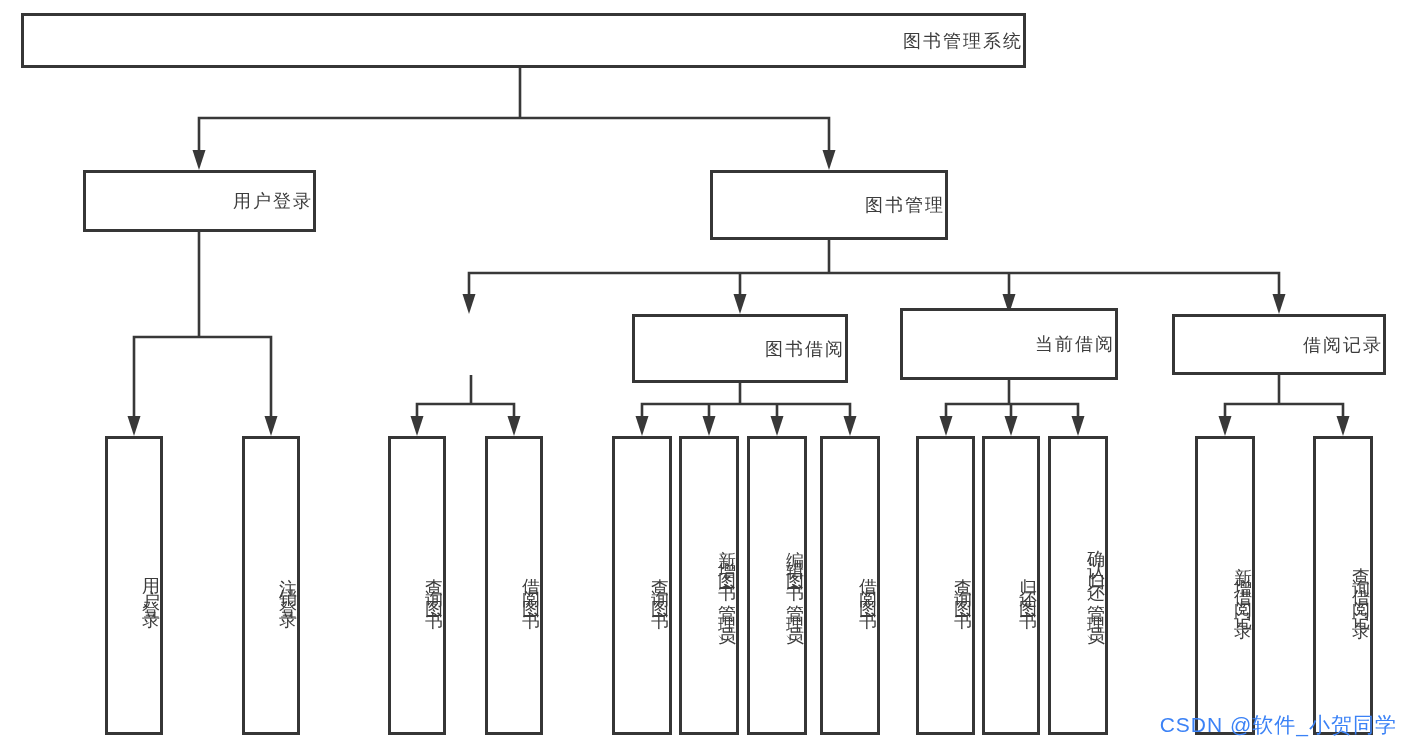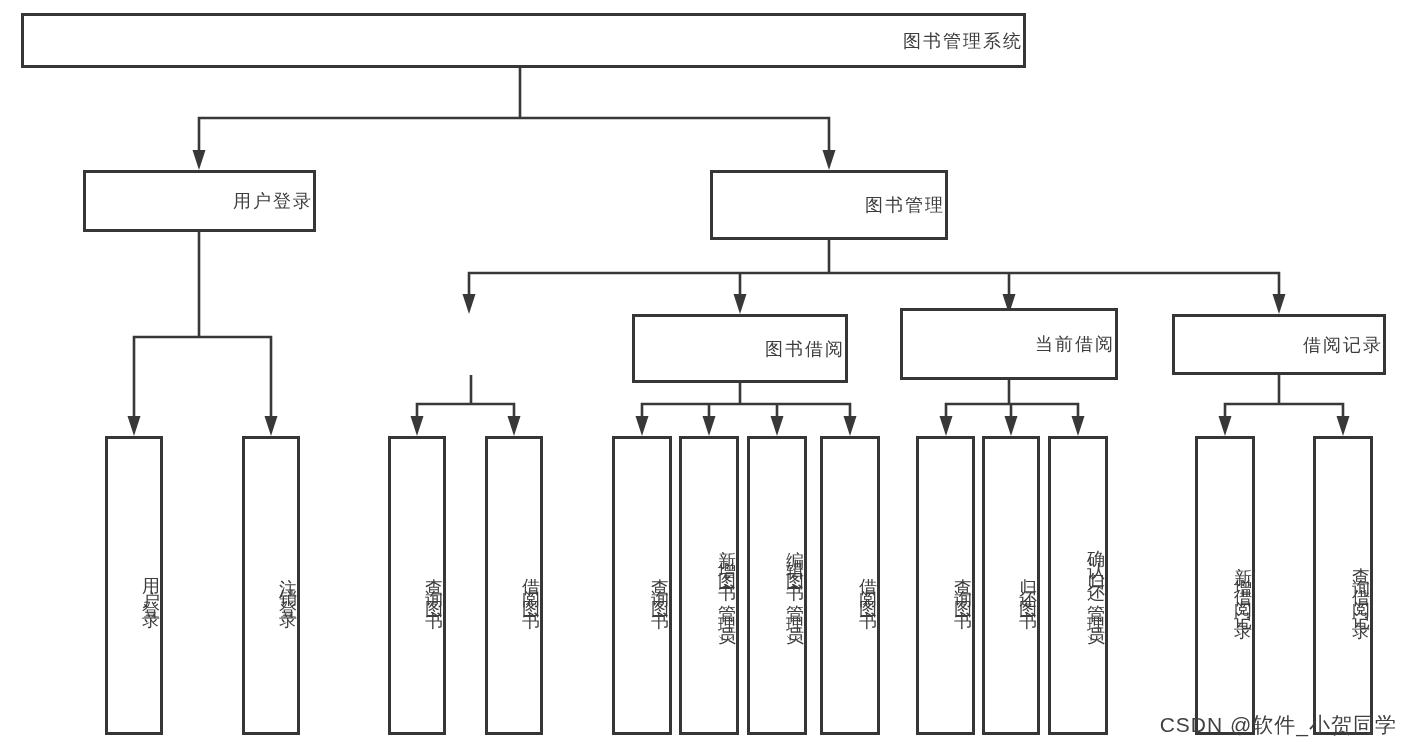--- a/index.html
+++ b/index.html
@@ -44,21 +44,21 @@
     font-size: 18px;
     letter-spacing: 11px;
     line-height: 1;
     white-space: nowrap;
   }
   #watermark {
     position: absolute;
     right: 8px;
     bottom: 8px;
     font-size: 21px;
-    color: #404040;
+    color: #3b82f6;
     letter-spacing: 1px;
     z-index: 3;
     white-space: nowrap;
   }
 </style>
 </head>
 <body>
 
 <div id="stage">
 

